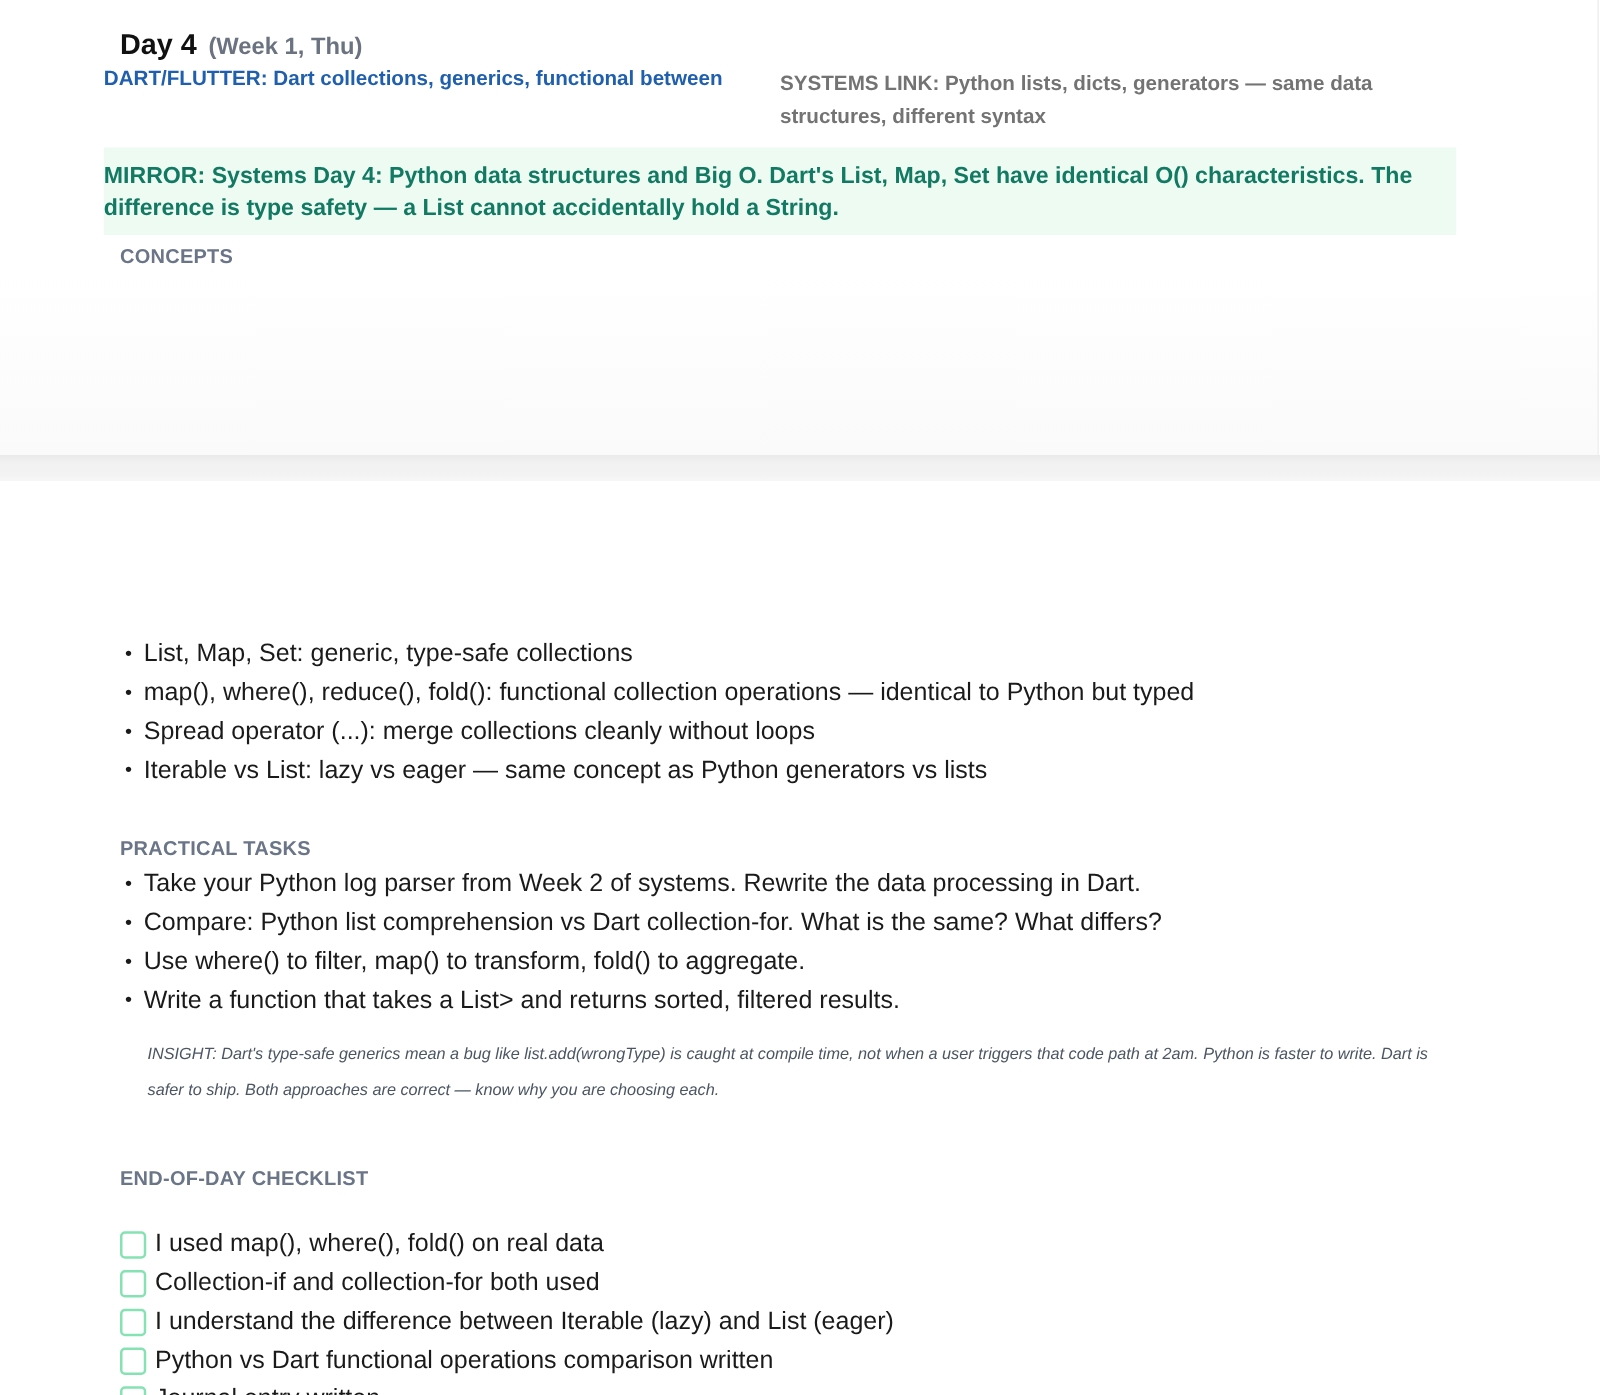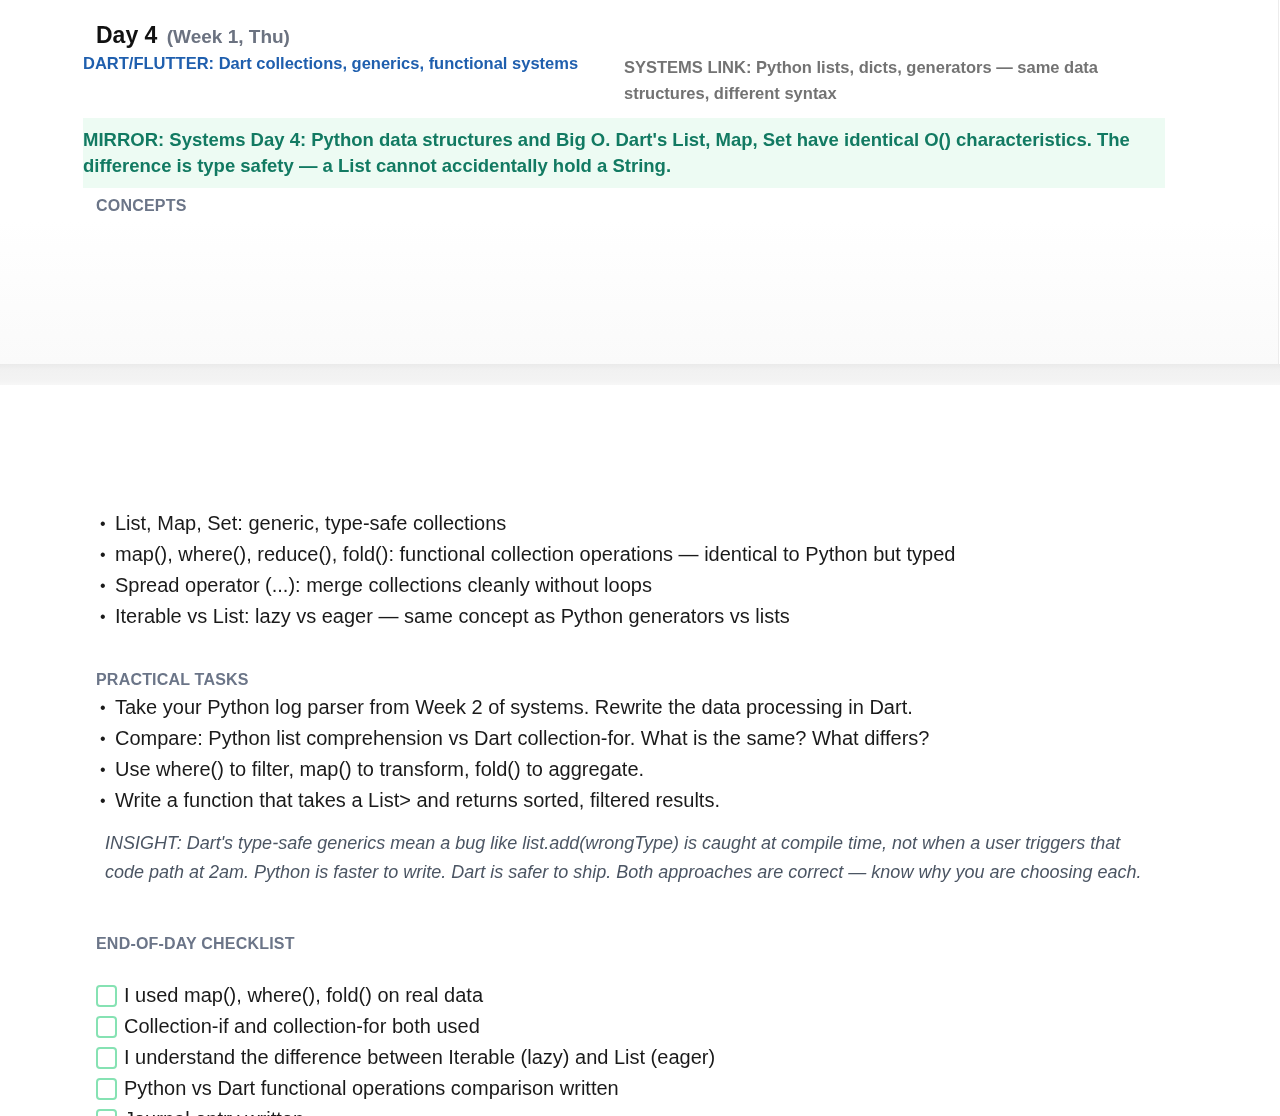--- a/index.html
+++ b/index.html
@@ -62,22 +62,22 @@
 
     ul.bullets {
       position: absolute; left: 100px; margin: 0; padding: 0; list-style: none;
     }
     ul.bullets li {
       font-size: 20px; color: #1a1a1a; line-height: 31px; white-space: nowrap;
     }
     ul.bullets li .dot { display: inline-block; width: 15px; font-size: 16px; vertical-align: 1px; }
 
     .insight {
-      position: absolute; left: 105px; top: 829px; width: 1050px;
-      font-size: 18px; font-style: italic; color: #4b5563; line-height: 28.5px;
+      position: absolute; left: 118px; top: 829px; width: 1050px;
+      font-size: 13px; font-style: italic; color: #4b5563; line-height: 28.5px;
     }
 
     ul.checklist { position: absolute; left: 96px; top: 980px; margin: 0; padding: 0; list-style: none; }
     ul.checklist li {
       height: 31px; display: flex; align-items: center; font-size: 20px; color: #1a1a1a; white-space: nowrap;
     }
     .checkbox {
       width: 21px; height: 22px; box-sizing: border-box;
       border: 2px solid #86e2b3; border-radius: 4px; background: #fff;
       margin-right: 7px; flex: none;
@@ -88,21 +88,21 @@
 
 <div class="page1"></div>
 <div class="page-gap"></div>
 <div class="page2"></div>
 
 <div class="day-title">
   <span>Day 4</span>
   <span class="sub">(Week 1, Thu)</span>
 </div>
 
-<div class="dart-link">DART/FLUTTER: Dart collections, generics, functional systems</div>
+<div class="dart-link">DART/FLUTTER: Dart collections, generics, functional between</div>
 <div class="systems-link">SYSTEMS LINK: Python lists, dicts, generators — same data structures, different syntax</div>
 
 <div class="mirror-box">
   <span>MIRROR: Systems Day 4: Python data structures and Big O. Dart's List, Map, Set have identical O() characteristics. The difference is type safety — a List cannot accidentally hold a String.</span>
 </div>
 
 <div class="section-label" style="top:197px;">CONCEPTS</div>
 
 <ul class="bullets" style="top:508px;">
   <li><span class="dot">•</span><span>List, Map, Set: generic, type-safe collections</span></li>

